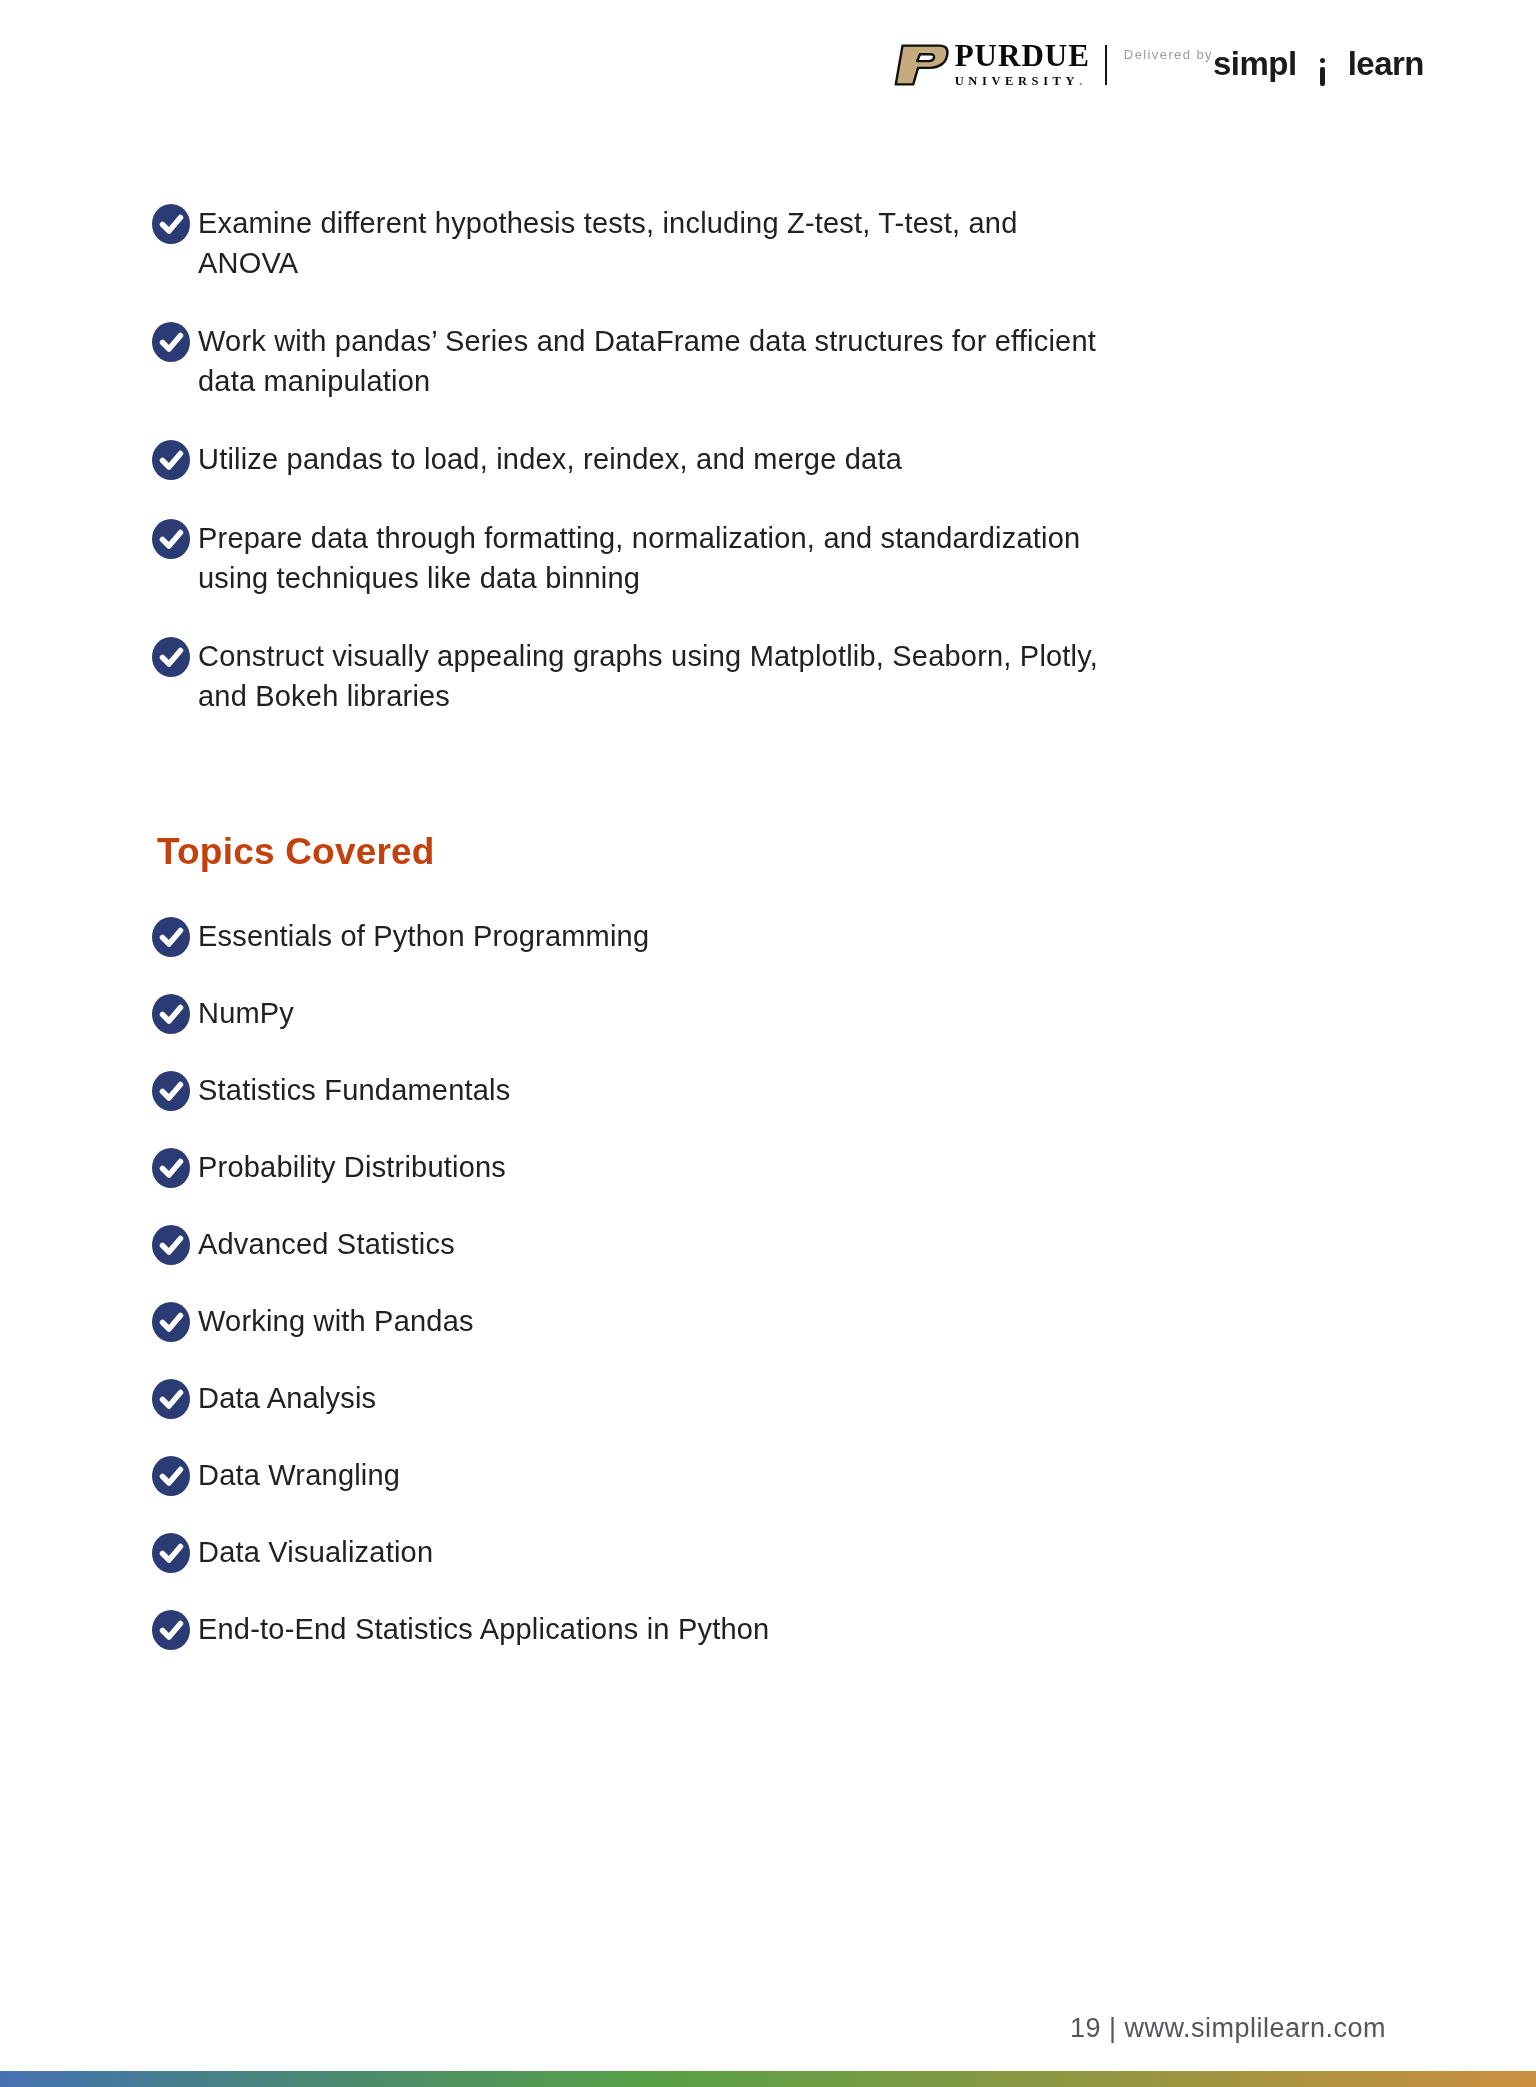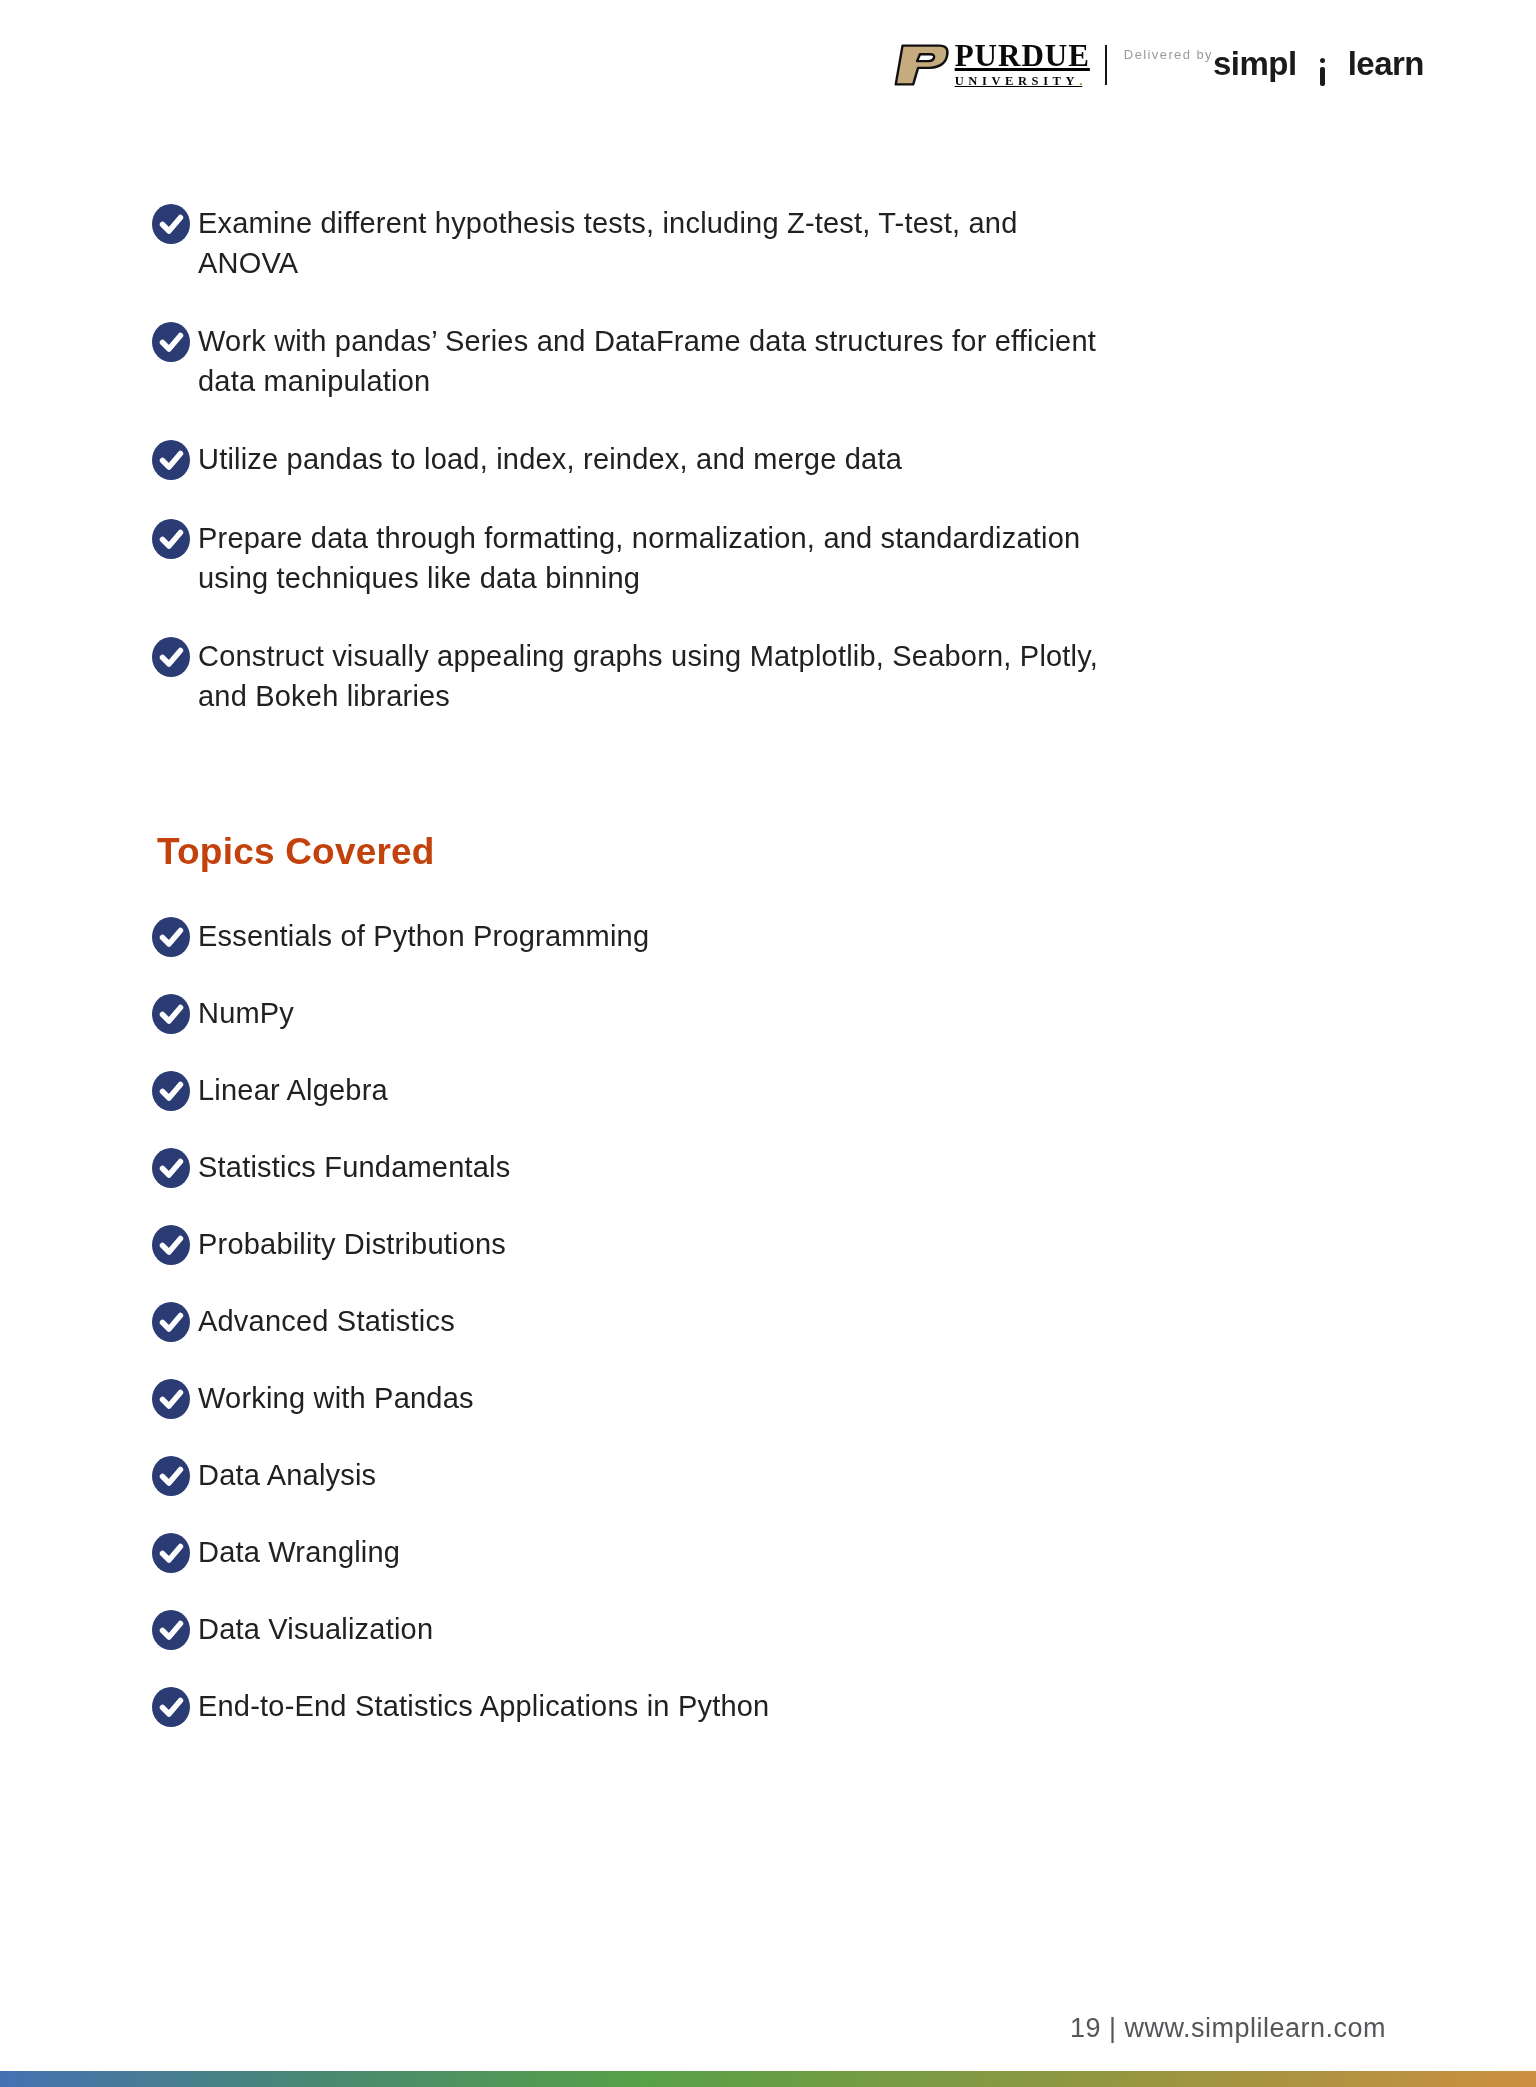--- a/index.html
+++ b/index.html
@@ -10,21 +10,21 @@
     background:#ffffff;
     font-family:"Liberation Sans", sans-serif;
     overflow:hidden;
   }
 
   
   .header-logos {
     position:absolute; top:40px; right:112px;
     display:flex; align-items:center;
   }
-  .purdue-logo { display:flex; align-items:center; gap:3px;text-decoration:underline; }
+  .purdue-logo { display:flex; align-items:center; gap:3px; }
   .purdue-p-svg { width:64px; height:46px; display:block; }
   .purdue-text { display:flex; flex-direction:column; }
   .purdue-word {
     font-family:"Liberation Serif", serif; font-weight:700;
     font-size:31px; line-height:1; letter-spacing:1px; color:#0a0a0a;
   }
   .purdue-sub {
     font-family:"Liberation Serif", serif; font-weight:700;
     font-size:12.5px; letter-spacing:4.6px; color:#0a0a0a; margin-top:3px;
     white-space:nowrap;
@@ -187,28 +187,20 @@
           </svg>
         </span>
       <p class="item-text">NumPy</p>
     </li>
     <li class="check-item">
       <span class="check">
           <svg class="check-svg" viewBox="0 0 38 40">
             <use href="#check-symbol"></use>
           </svg>
         </span>
-      <p class="item-text">Linear Algebra</p>
-    </li>
-    <li class="check-item">
-      <span class="check">
-          <svg class="check-svg" viewBox="0 0 38 40">
-            <use href="#check-symbol"></use>
-          </svg>
-        </span>
       <p class="item-text">Statistics Fundamentals</p>
     </li>
     <li class="check-item">
       <span class="check">
           <svg class="check-svg" viewBox="0 0 38 40">
             <use href="#check-symbol"></use>
           </svg>
         </span>
       <p class="item-text">Probability Distributions</p>
     </li>

